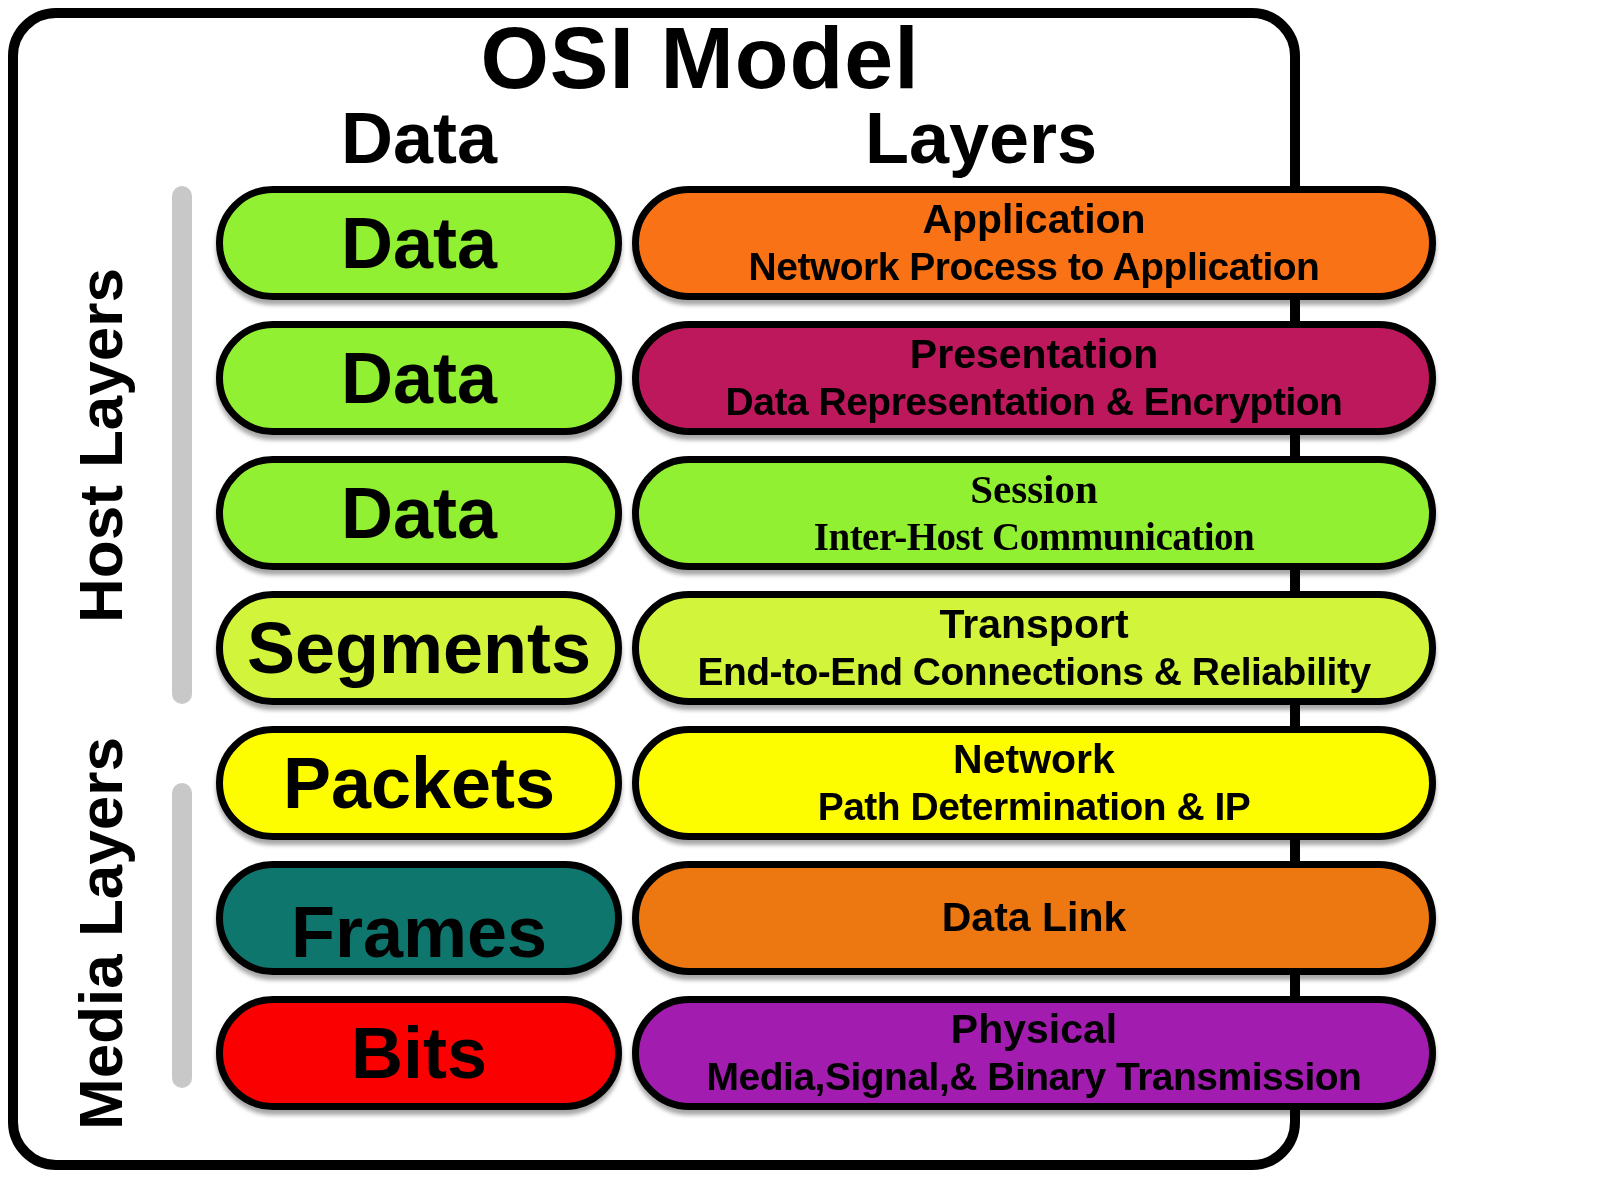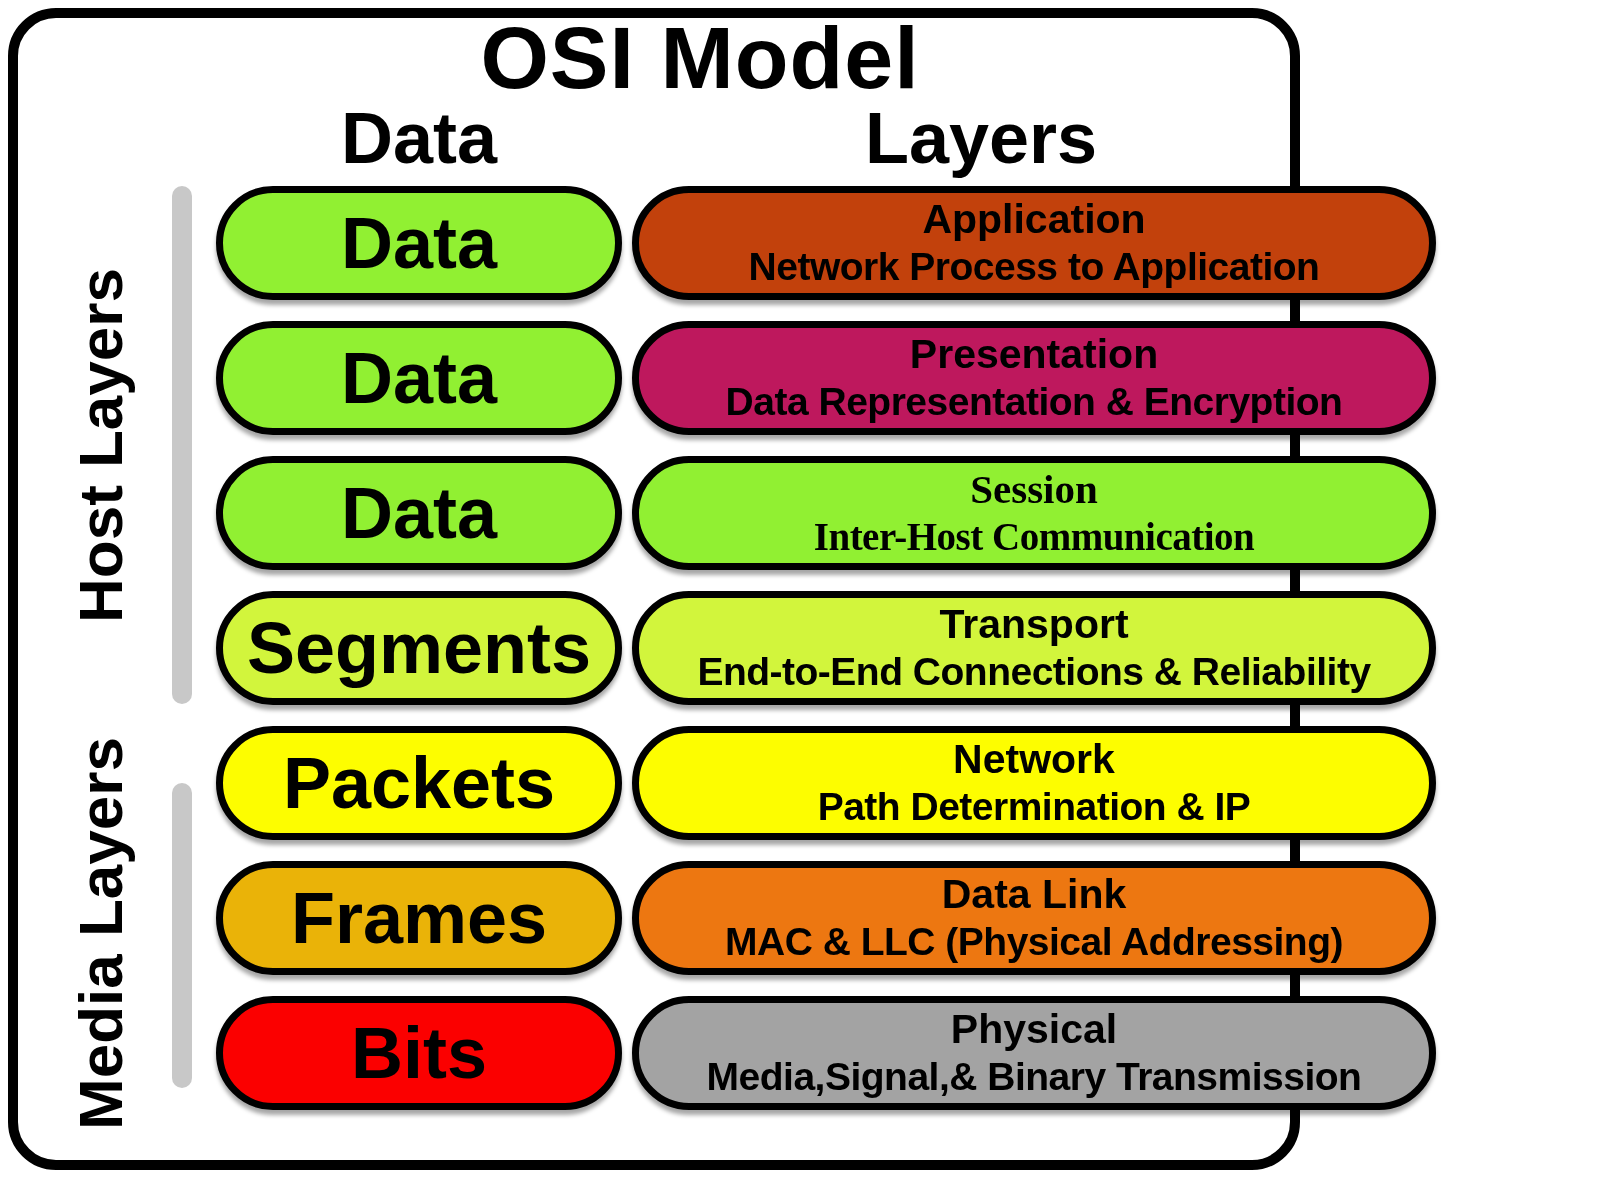--- a/index.html
+++ b/index.html
@@ -114,21 +114,21 @@
 
   <div class="bar host"></div>
   <div class="bar media"></div>
 
   <div class="rows">
 
     <div class="row">
       <div class="pill pdu" style="background-color: rgb(145, 240, 50);">
         <span>Data</span>
       </div>
-      <div class="pill layer" style="background-color: #c2410c;">
+      <div class="pill layer" style="background-color: #f97316;">
         <div class="layer-name">Application</div>
         <div class="layer-desc">Network Process to Application</div>
       </div>
     </div>
 
     <div class="row">
       <div class="pill pdu" style="background-color: rgb(145, 240, 50);">
         <span>Data</span>
       </div>
       <div class="pill layer" style="background-color: #be185d;">
@@ -161,33 +161,32 @@
       <div class="pill pdu" style="background-color: rgb(253, 253, 0);">
         <span>Packets</span>
       </div>
       <div class="pill layer" style="background-color: rgb(253, 253, 0); align-items: center;">
         <div class="layer-name">Network</div>
         <div class="layer-desc">Path Determination &amp; IP</div>
       </div>
     </div>
 
     <div class="row">
-      <div class="pill pdu" style="background-color: #eab308;">
+      <div class="pill pdu" style="background-color: #0f766e; justify-content: flex-end;">
         <span>Frames</span>
       </div>
       <div class="pill layer" style="background-color: rgb(237, 119, 17);">
         <div class="layer-name">Data Link</div>
-        <div class="layer-desc">MAC &amp; LLC (Physical Addressing)</div>
       </div>
     </div>
 
     <div class="row">
       <div class="pill pdu" style="background-color: rgb(251, 0, 0);">
         <span>Bits</span>
       </div>
-      <div class="pill layer" style="background-color: #a3a3a3; text-align: center;">
+      <div class="pill layer" style="background-color: #a21caf; text-align: center;">
         <div class="layer-name">Physical</div>
         <div class="layer-desc">Media,Signal,&amp; Binary Transmission</div>
       </div>
     </div>
 
   </div>
 </div>
 
 </body></html>

